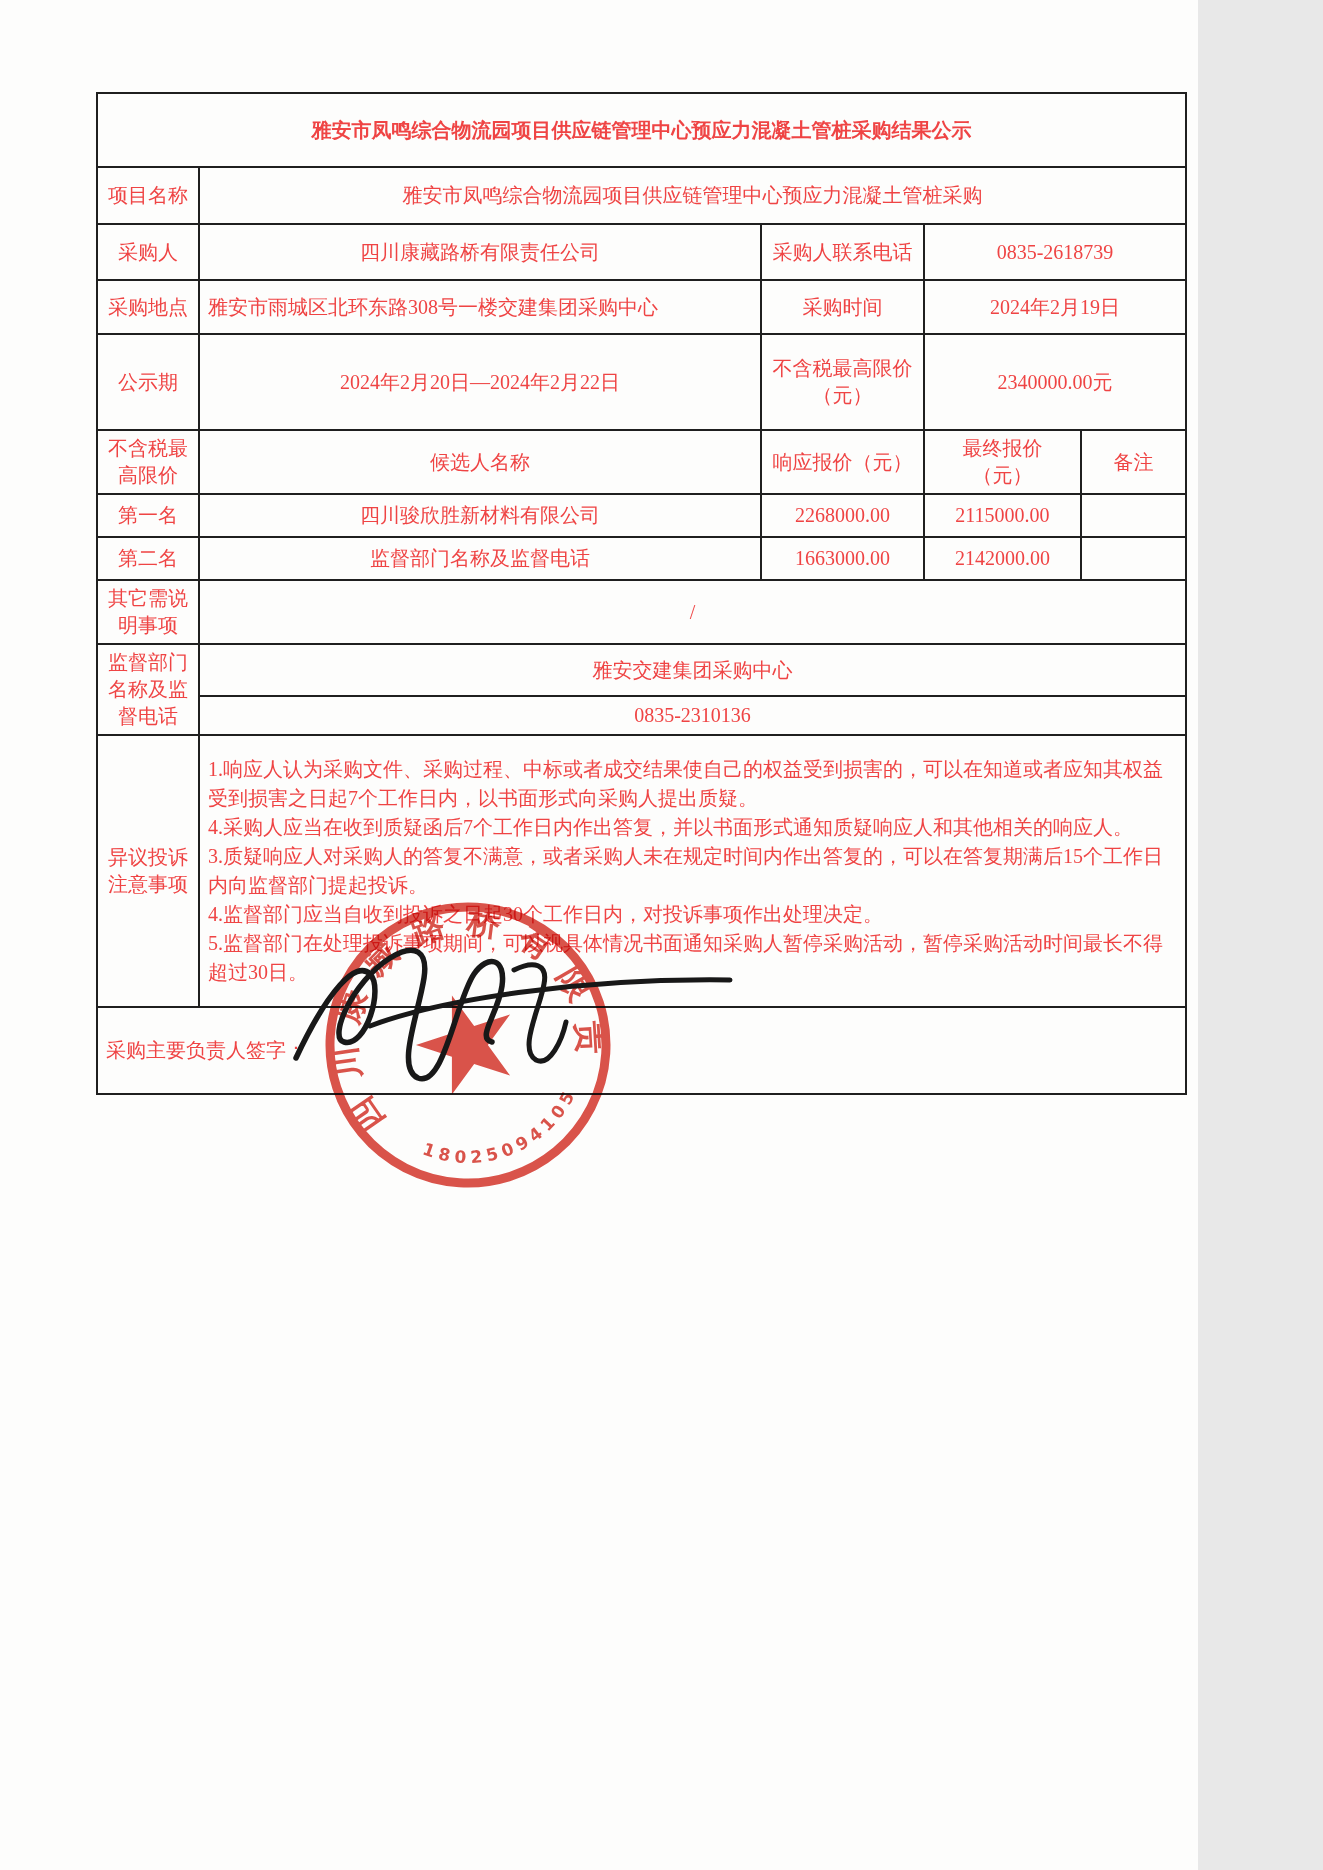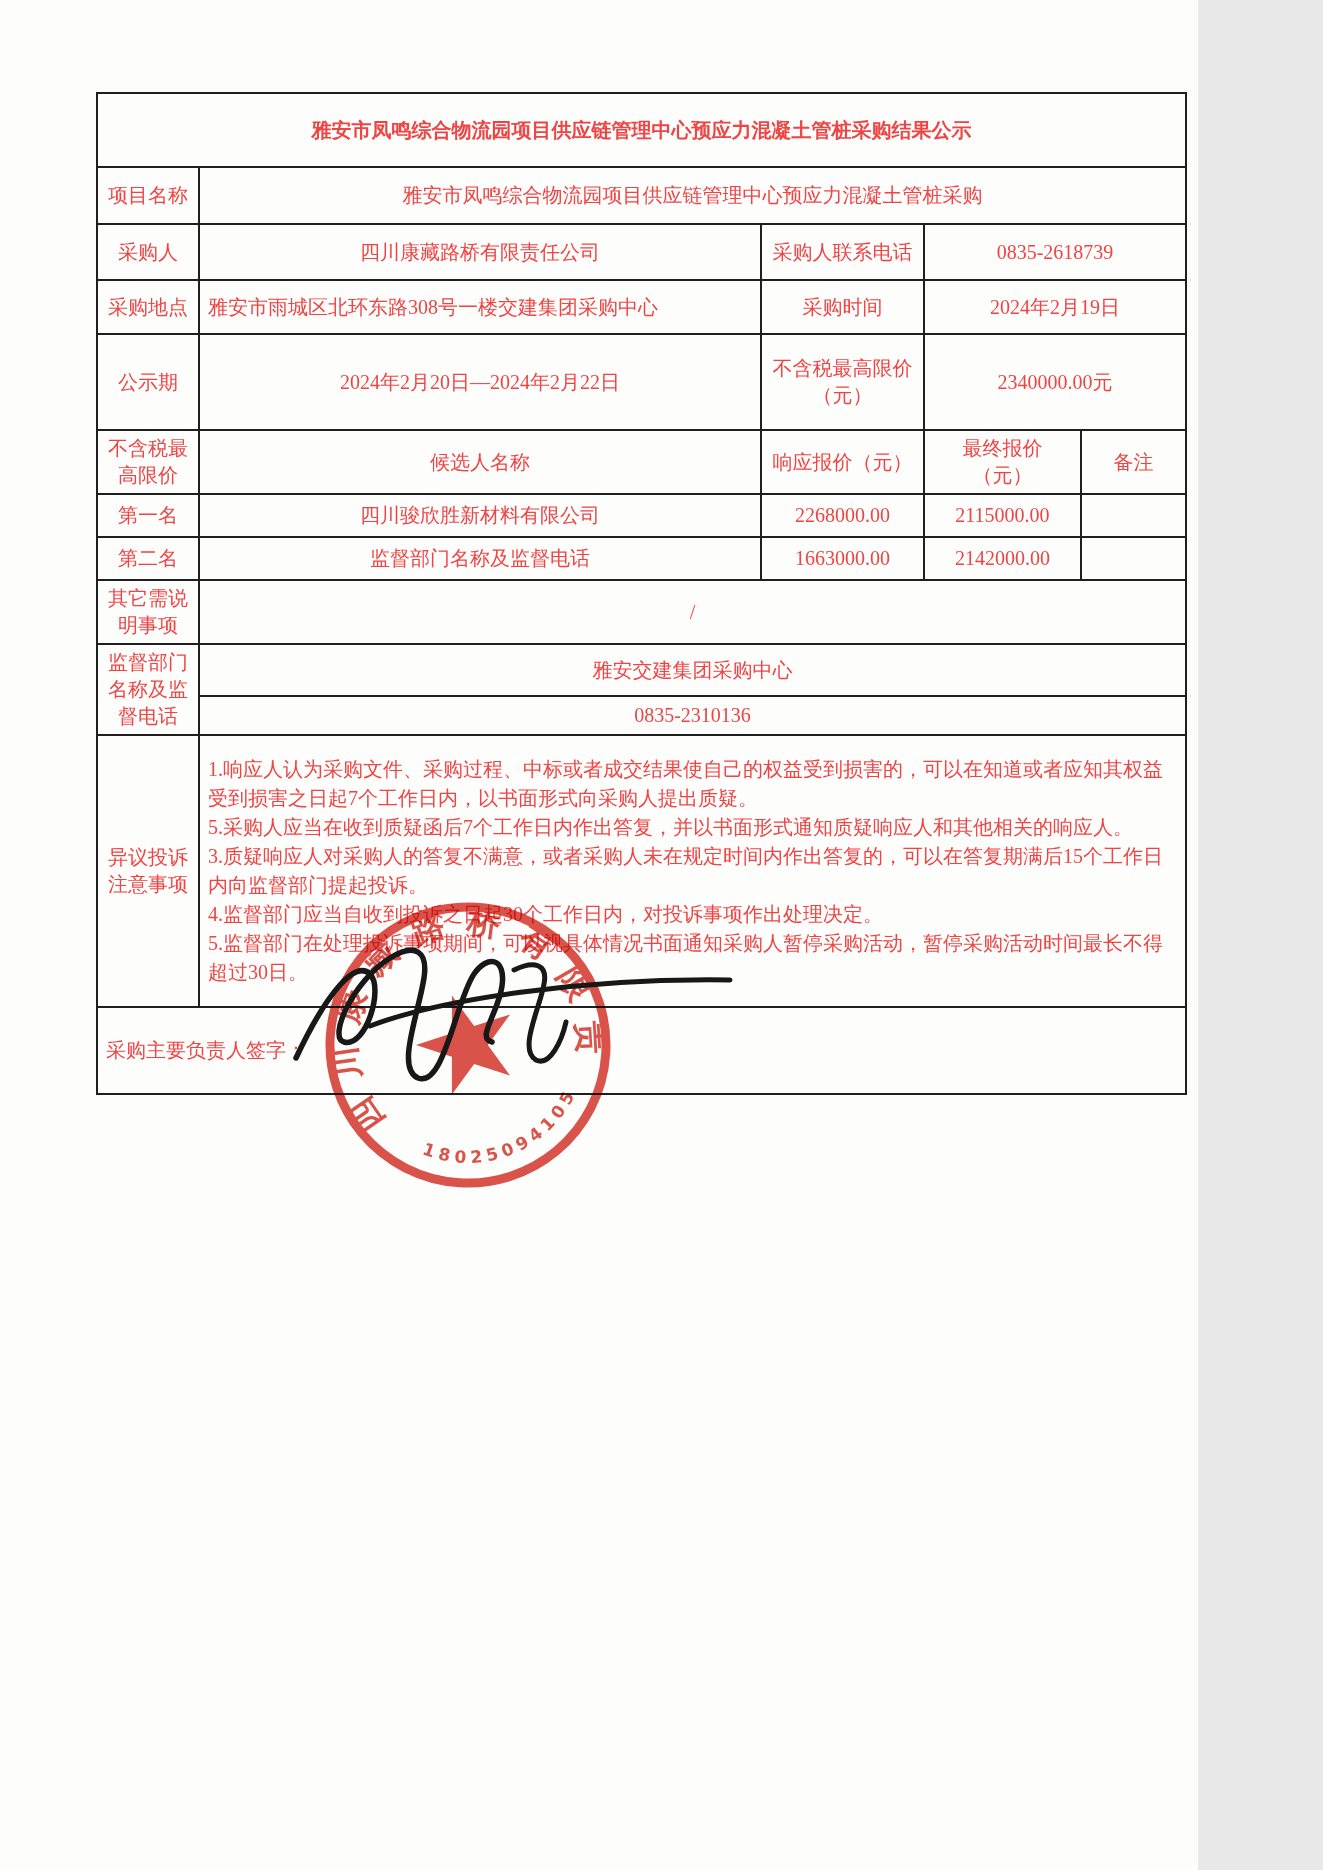--- a/index.html
+++ b/index.html
@@ -131,21 +131,21 @@
       <td colspan="4" class="ctr">雅安交建集团采购中心</td>
     </tr>
     <tr style="height:34px">
       <td colspan="4" class="ctr">0835-2310136</td>
     </tr>
 
     <tr style="height:272px">
       <td class="lbl">异议投诉注意事项</td>
       <td colspan="4" class="notice-cell">
         <p class="notice-line">1.响应人认为采购文件、采购过程、中标或者成交结果使自己的权益受到损害的，可以在知道或者应知其权益受到损害之日起7个工作日内，以书面形式向采购人提出质疑。</p>
-        <p class="notice-line">5.采购人应当在收到质疑函后7个工作日内作出答复，并以书面形式通知质疑响应人和其他相关的响应人。</p>
+        <p class="notice-line">4.采购人应当在收到质疑函后7个工作日内作出答复，并以书面形式通知质疑响应人和其他相关的响应人。</p>
         <p class="notice-line">3.质疑响应人对采购人的答复不满意，或者采购人未在规定时间内作出答复的，可以在答复期满后15个工作日内向监督部门提起投诉。</p>
         <p class="notice-line">4.监督部门应当自收到投诉之日起30个工作日内，对投诉事项作出处理决定。</p>
         <p class="notice-line">5.监督部门在处理投诉事项期间，可以视具体情况书面通知采购人暂停采购活动，暂停采购活动时间最长不得超过30日。</p>
       </td>
     </tr>
 
     <tr style="height:87px">
       <td colspan="5" class="sig-cell">采购主要负责人签字：</td>
     </tr>
   </tbody>

